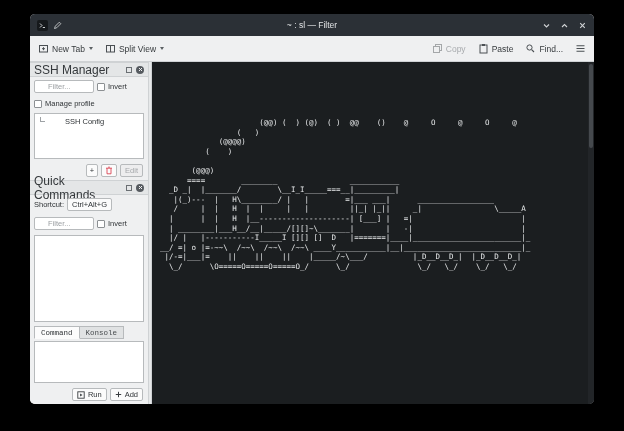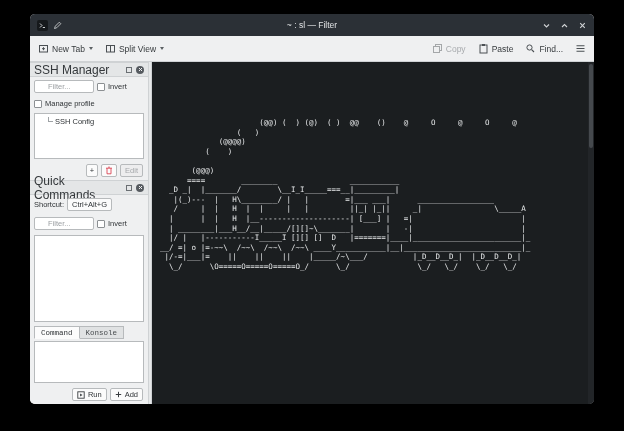--- a/index.html
+++ b/index.html
@@ -64,21 +64,21 @@
 
   .input { background:#fff; border:1px solid #b7babc; border-radius:2px;
            height:13px; font-size:7.5px; padding:0 13px; width:60px;
            font-family:"Liberation Sans", sans-serif; color:#2f3336; }
   .input::placeholder { color:#9a9ea1; }
   .checkbox { width:8px; height:8px; background:#fff; border:1px solid #8c9093;
               border-radius:1px; flex:0 0 auto; }
 
   .whitebox { background:#fff; border:1px solid #b7babc; margin:2px 4px; }
   .tree { height:46px; }
-  .tree-item { display:flex; align-items:center; gap:2px; padding:3px 13px; }
+  .tree-item { display:flex; align-items:center; gap:20px; padding:3px 5px; }
   .branch { width:5px; height:5px; border-left:1px solid #9ea2a5;
             border-bottom:1px solid #9ea2a5; margin-top:-4px; }
   .listbox { flex:1; min-height:34px; }
   .textbox { height:42px; flex:0 0 auto; }
 
   .btn-row { display:flex; justify-content:flex-end; gap:3px; padding:3px 5px; flex:0 0 auto; }
 
   .tabs { display:flex; margin:2px 4px 0 4px; flex:0 0 auto;font-family:Liberation Mono, monospace; }
   .tab { font-size:7.5px; padding:2px 6px 1px 6px; border:1px solid #b7babc;
          background:#e0e2e3; color:#4a4e51; }

